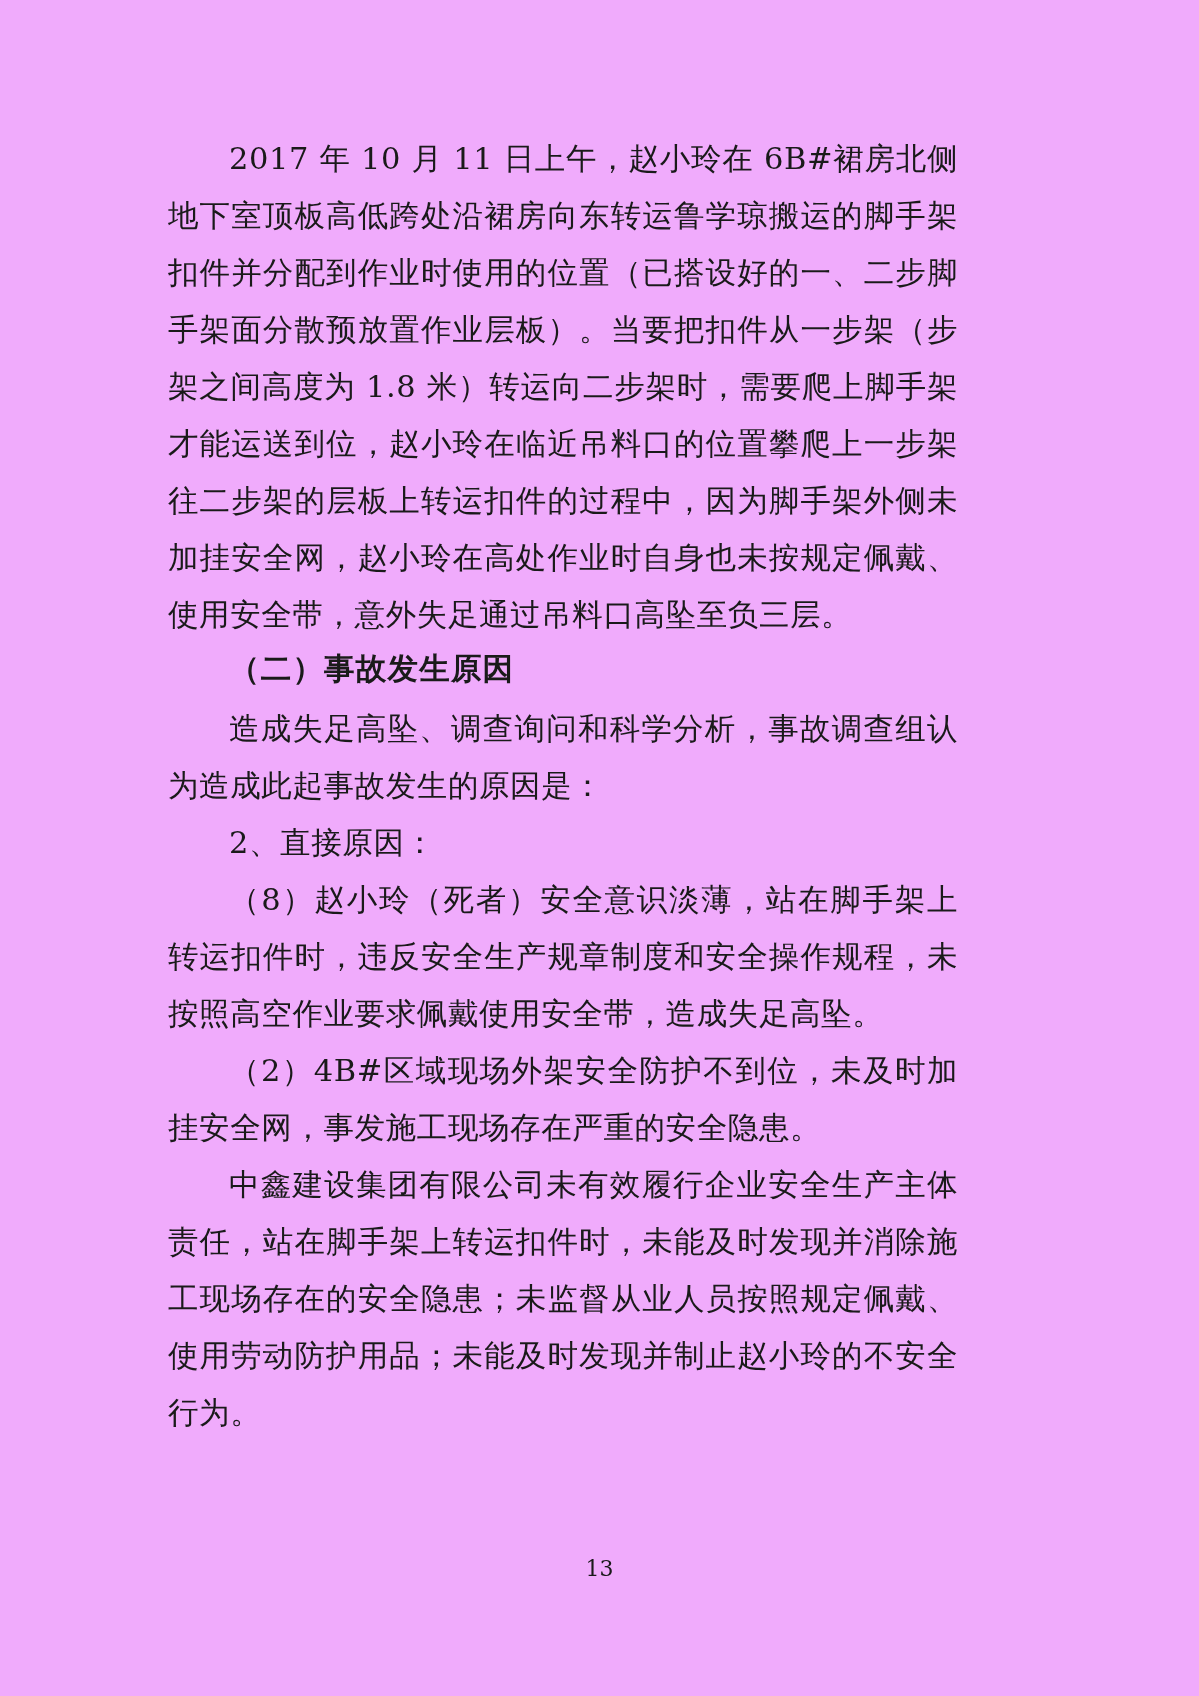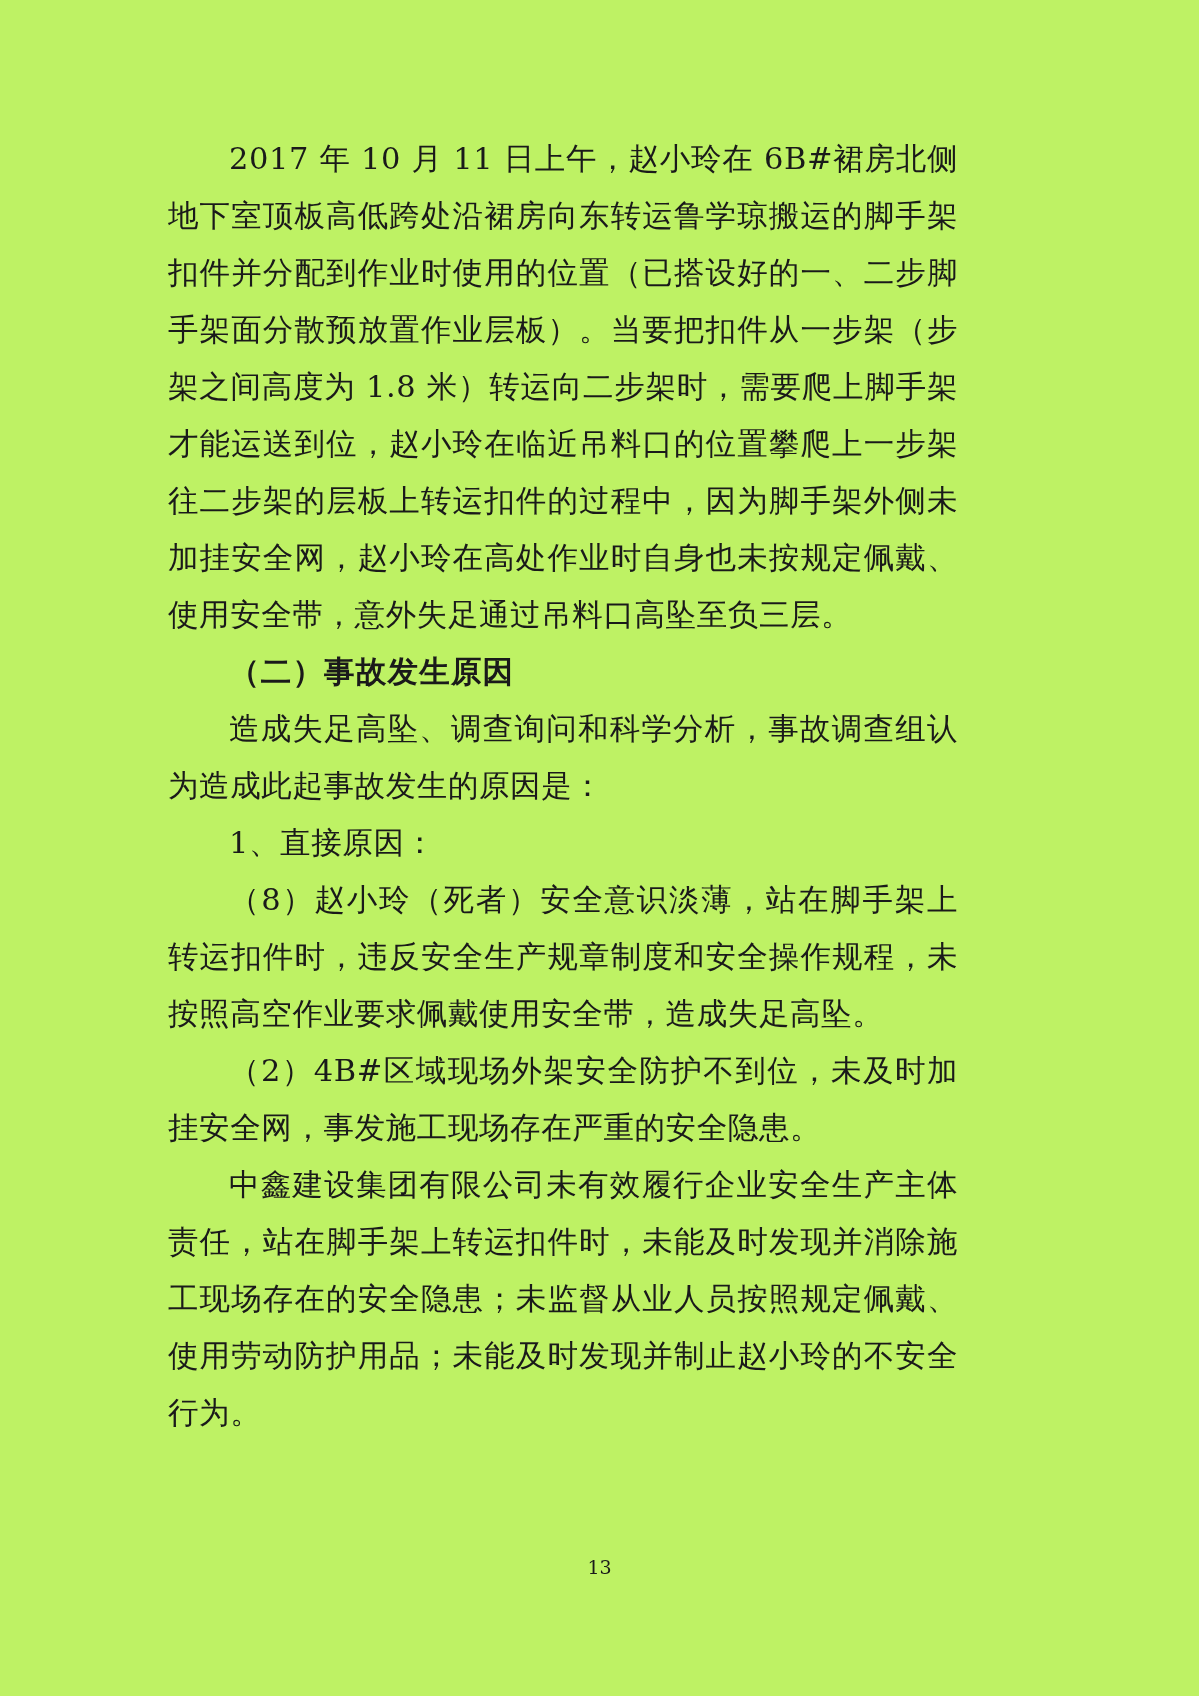--- a/index.html
+++ b/index.html
@@ -5,21 +5,21 @@
   html, body {
     margin: 0;
     padding: 0;
     background: #ffffff;
   }
   .page {
     position: relative;
     width: 1199px;
     height: 1696px;
     margin: 0 auto;
-    background: #bef264;
+    background: #f0abfc;
     box-sizing: border-box;
     font-family: "DejaVu Serif", "Liberation Serif", serif;
     color: #1a1a1a;
     overflow: hidden;
   }
   .content {
     position: absolute;
     left: 168px;
     top: 130px;
     width: 790px;
@@ -33,39 +33,40 @@
     text-justify: inter-ideograph;
     white-space: pre-wrap;
   }
   p.indent {
     text-indent: 61px;
   }
   p.heading {
     text-indent: 61px;
     font-weight: bold;
     letter-spacing: 1.2px;
+    font-family: Liberation Mono, monospace;
   }
   .pagenum {
     position: absolute;
     top: 1556px;
     left: 0;
     width: 100%;
     text-align: center;
-    font-size: 19px;
+    font-size: 22px;
     font-family: "DejaVu Serif", "Liberation Serif", serif;
     color: #1a1a1a;
   }
 </style>
 </head>
 <body>
 
 <div class="page">
   <div class="content">
     <p class="indent">2017 年 10 月 11 日上午，赵小玲在 6B#裙房北侧地下室顶板高低跨处沿裙房向东转运鲁学琼搬运的脚手架扣件并分配到作业时使用的位置（已搭设好的一、二步脚手架面分散预放置作业层板）。当要把扣件从一步架（步架之间高度为 1.8 米）转运向二步架时，需要爬上脚手架才能运送到位，赵小玲在临近吊料口的位置攀爬上一步架往二步架的层板上转运扣件的过程中，因为脚手架外侧未加挂安全网，赵小玲在高处作业时自身也未按规定佩戴、使用安全带，意外失足通过吊料口高坠至负三层。</p>
     <p class="heading">（二）事故发生原因</p>
     <p class="indent">造成失足高坠、调查询问和科学分析，事故调查组认为造成此起事故发生的原因是：</p>
-    <p class="indent">1、直接原因：</p>
+    <p class="indent">2、直接原因：</p>
     <p class="indent">（8）赵小玲（死者）安全意识淡薄，站在脚手架上转运扣件时，违反安全生产规章制度和安全操作规程，未按照高空作业要求佩戴使用安全带，造成失足高坠。</p>
     <p class="indent">（2）4B#区域现场外架安全防护不到位，未及时加挂安全网，事发施工现场存在严重的安全隐患。</p>
     <p class="indent">中鑫建设集团有限公司未有效履行企业安全生产主体责任，站在脚手架上转运扣件时，未能及时发现并消除施工现场存在的安全隐患；未监督从业人员按照规定佩戴、使用劳动防护用品；未能及时发现并制止赵小玲的不安全行为。</p>
   </div>
   <div class="pagenum">13</div>
 </div>
 
 </body></html>

